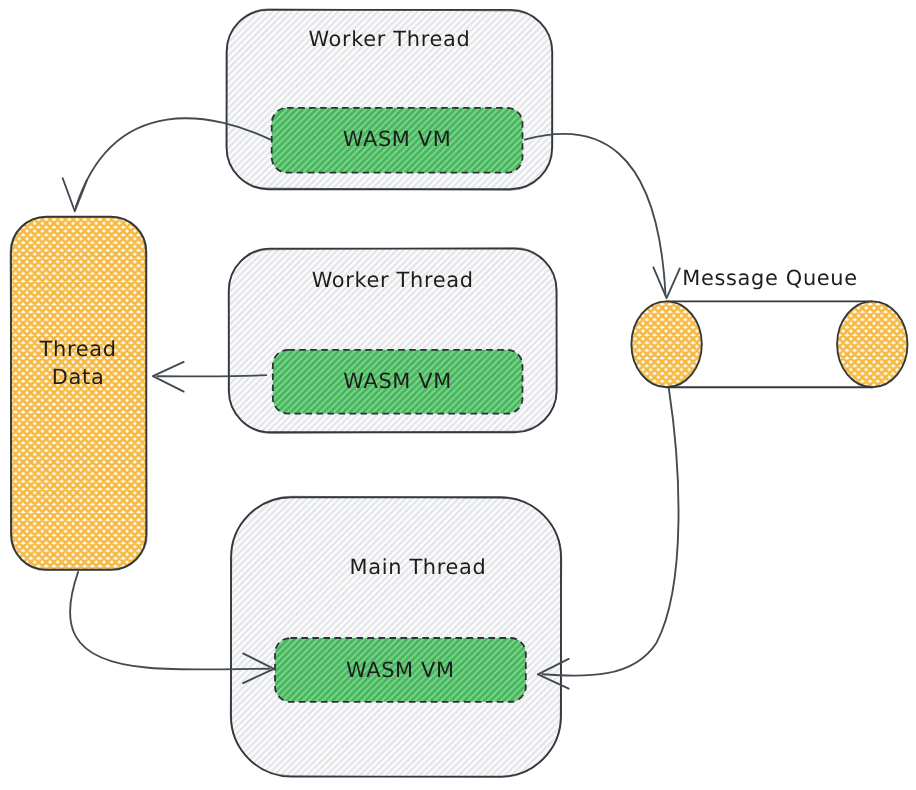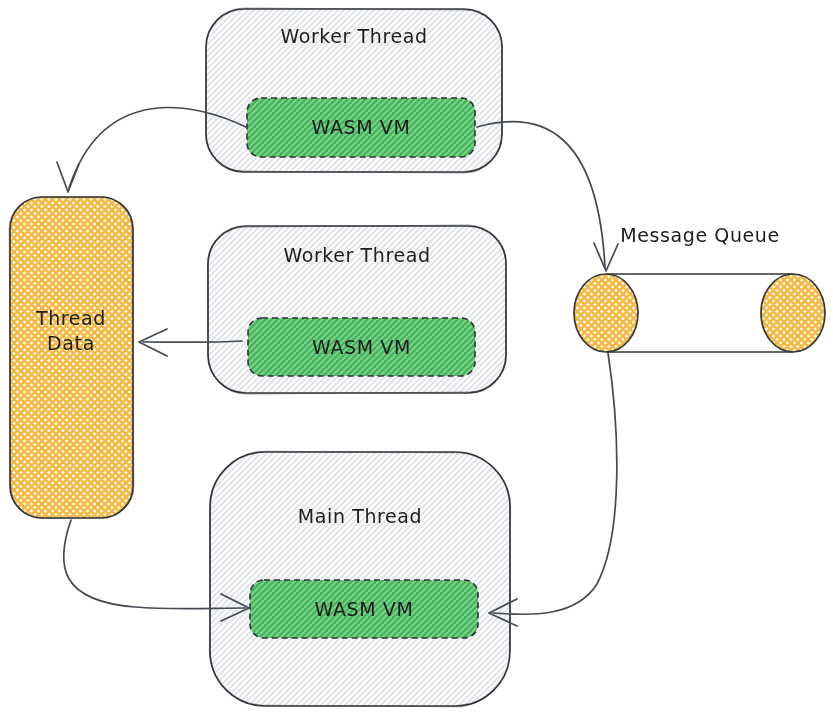--- a/index.html
+++ b/index.html
@@ -33,24 +33,24 @@
     line-height: 1.3;
     pointer-events: none;
     white-space: nowrap;
   }
   .lbl.wrap { white-space: normal; }
   
   #worker1-label { left: 206px; top: 22px;  width: 296px; height: 28px; }
   #wasm1-label   { left: 247px; top: 98px;  width: 228px; height: 59px; }
   #worker2-label { left: 208px; top: 241px; width: 298px; height: 28px; }
   #wasm2-label   { left: 248px; top: 318px; width: 227px; height: 58px; }
-  #main-label    { left: 210px; top: 502px; width: 300px; height: 28px; }
+  #main-label    { left: 210px; top: 502px; width: 300px; height: 28px; padding-left: 20px; }
   #wasm3-label   { left: 250px; top: 580px; width: 228px; height: 58px; }
   #shared-label  { left: 16px;  top: 303px; width: 110px; height: 56px; }
-  #queue-label   { left: 600px; top: 221px; width: 200px; height: 28px; }
+  #queue-label   { left: 600px; top: 239px; width: 200px; height: 28px; }
 </style>
 </head>
 <body>
 
 <div class="canvas">
 
   <svg width="833" height="718" viewBox="0 0 833 718">
     <defs>
       <pattern id="hatchGray" width="6" height="6" patternUnits="userSpaceOnUse">
         <rect width="6" height="6" fill="#fdfdfd"></rect>

